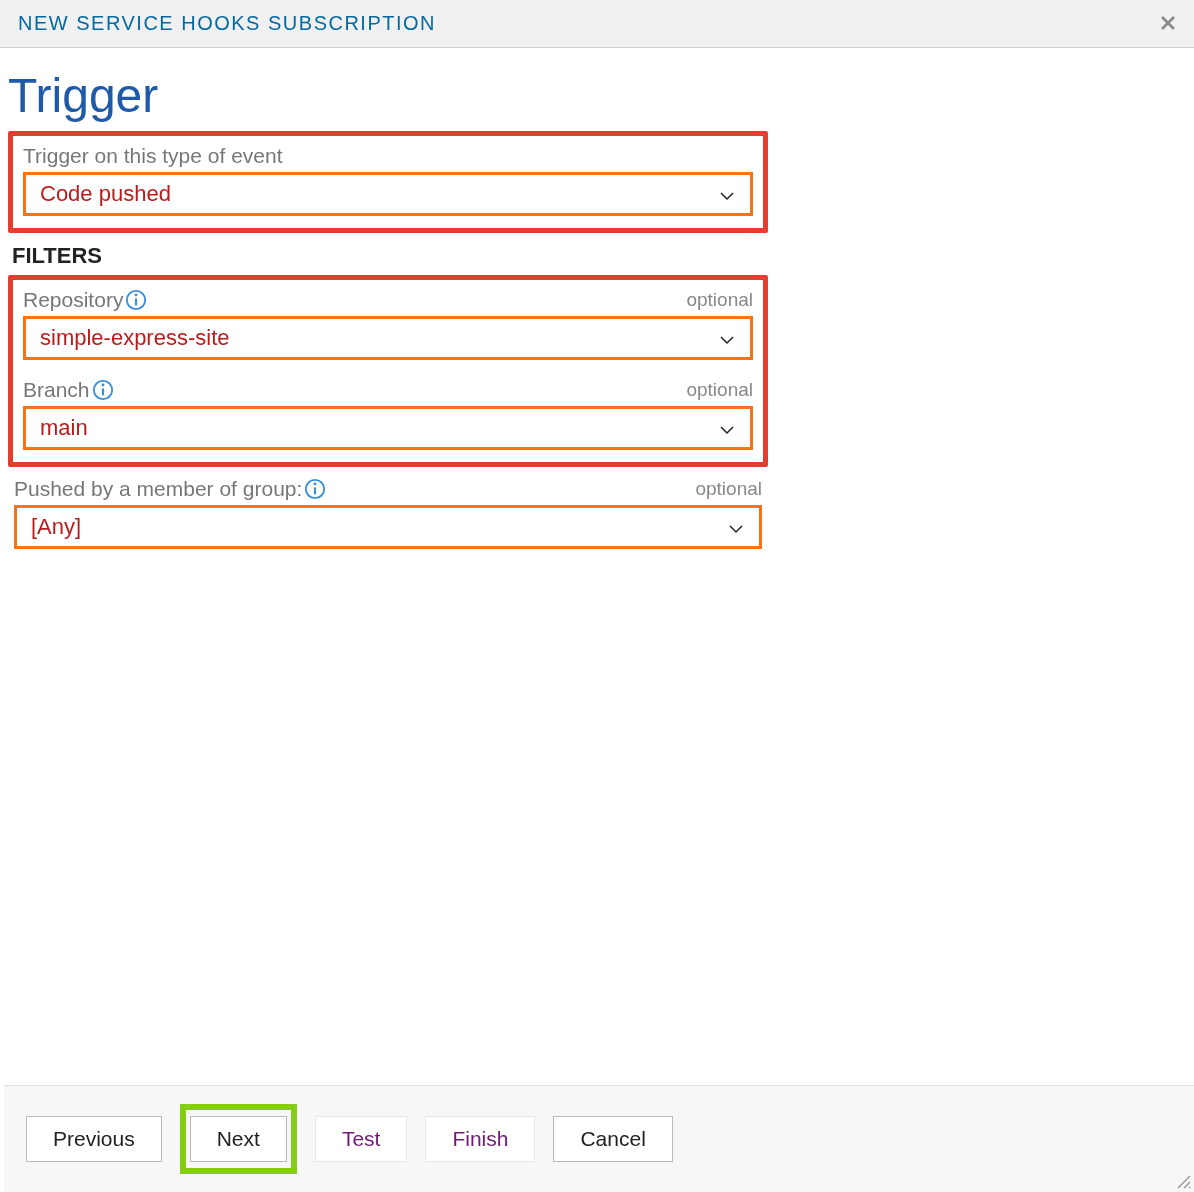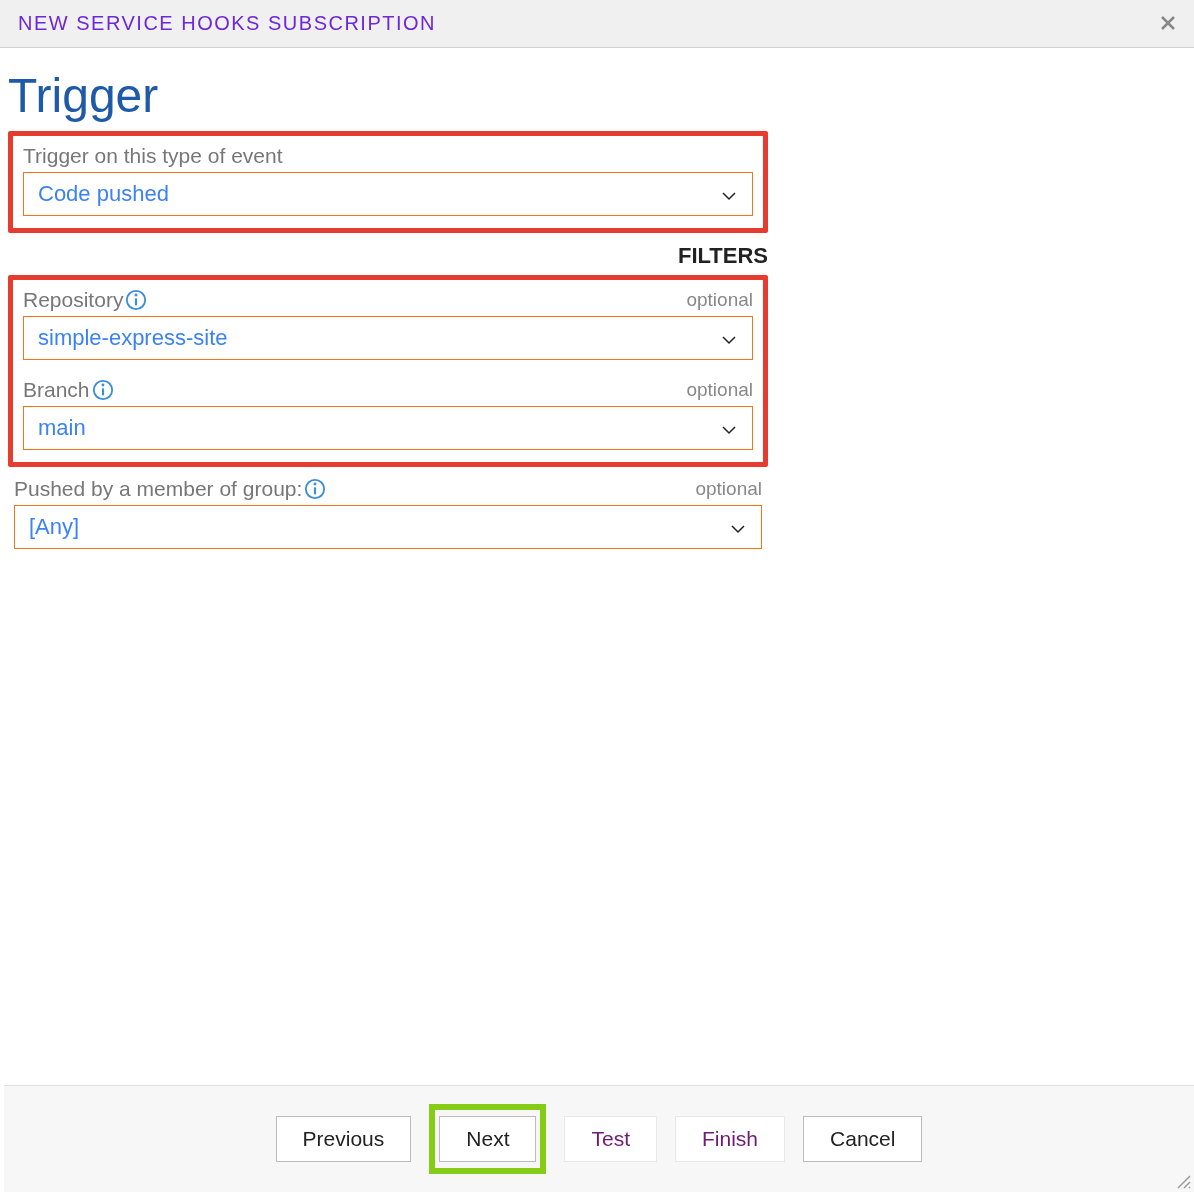--- a/index.html
+++ b/index.html
@@ -19,21 +19,21 @@
       background: #f0f0f0;
       border-bottom: 1px solid #d0d0d0;
       padding: 12px 18px;
       display: flex;
       justify-content: space-between;
       align-items: center;
     }
     .dialog-title {
       font-size: 20px;
       letter-spacing: 1.5px;
-      color: #6d28d9;
+      color: #0369a1;
       font-weight: 400;
     }
     .close-btn {
       font-size: 22px;
       color: #888;
       cursor: pointer;
       font-weight: bold;
       line-height: 1;
     }
     .content {
@@ -69,24 +69,24 @@
       align-items: center;
       gap: 2px;
     }
     .optional-tag {
       font-size: 19px;
       color: #888;
     }
     .select-box {
       width: 100%;
       height: 44px;
-      border: 1px solid #f97316;
+      border: 3px solid #f97316;
       padding: 0 14px;
       font-size: 22px;
-      color: #3b82f6;
+      color: #b91c1c;
       display: flex;
       align-items: center;
       justify-content: space-between;
       background: #fff;
       cursor: pointer;
     }
     .chevron {
       width: 18px;
       height: 18px;
     }
@@ -135,21 +135,21 @@
     }
     .footer {
       position: absolute;
       bottom: 0;
       left: 4px;
       right: 0;
       background: #f7f7f7;
       border-top: 1px solid #e0e0e0;
       padding: 18px 22px;
       display: flex;
-      justify-content: center;
+      justify-content: flex-start;
       align-items: center;
       gap: 18px;
     }
     .btn {
       padding: 10px 26px;
       font-size: 21px;
       border: 1px solid #bbb;
       background: #fff;
       color: #222;
       cursor: pointer;
@@ -169,21 +169,20 @@
     }
     .resize-handle {
       position: absolute;
       bottom: 2px;
       right: 2px;
       width: 16px;
       height: 16px;
     }
     .trigger-section {
       width: 760px;
-      text-align: right;
     }
   </style>
 </head>
 <body>
 
 <div class="dialog-header">
   <span class="dialog-title">NEW SERVICE HOOKS SUBSCRIPTION</span>
   <span class="close-btn">
     <svg viewBox="0 0 16 16" width="16" height="16">
         <path d="M2 2 L14 14 M14 2 L2 14" stroke="#888" stroke-width="2.5" fill="none"></path>

